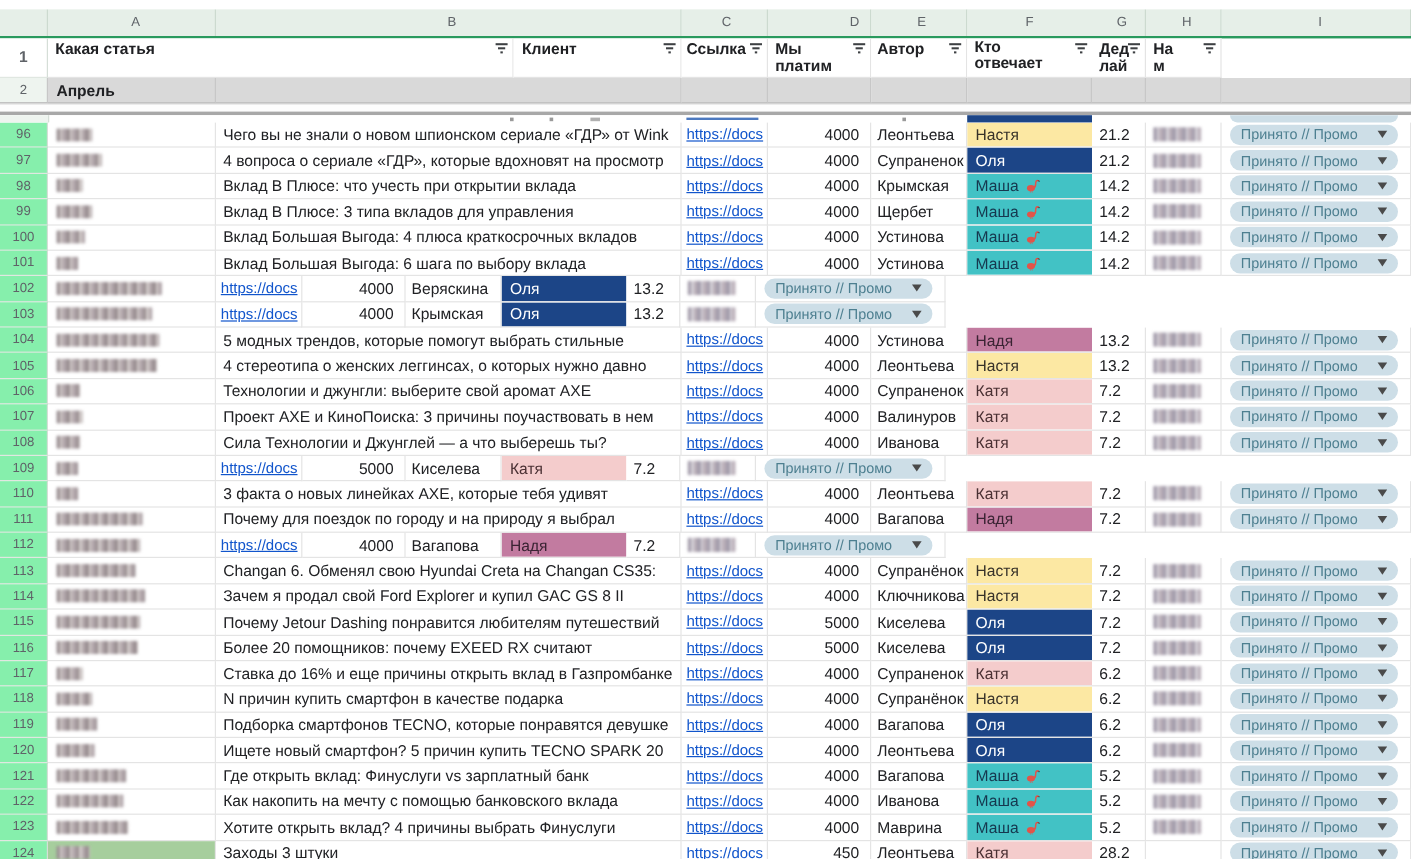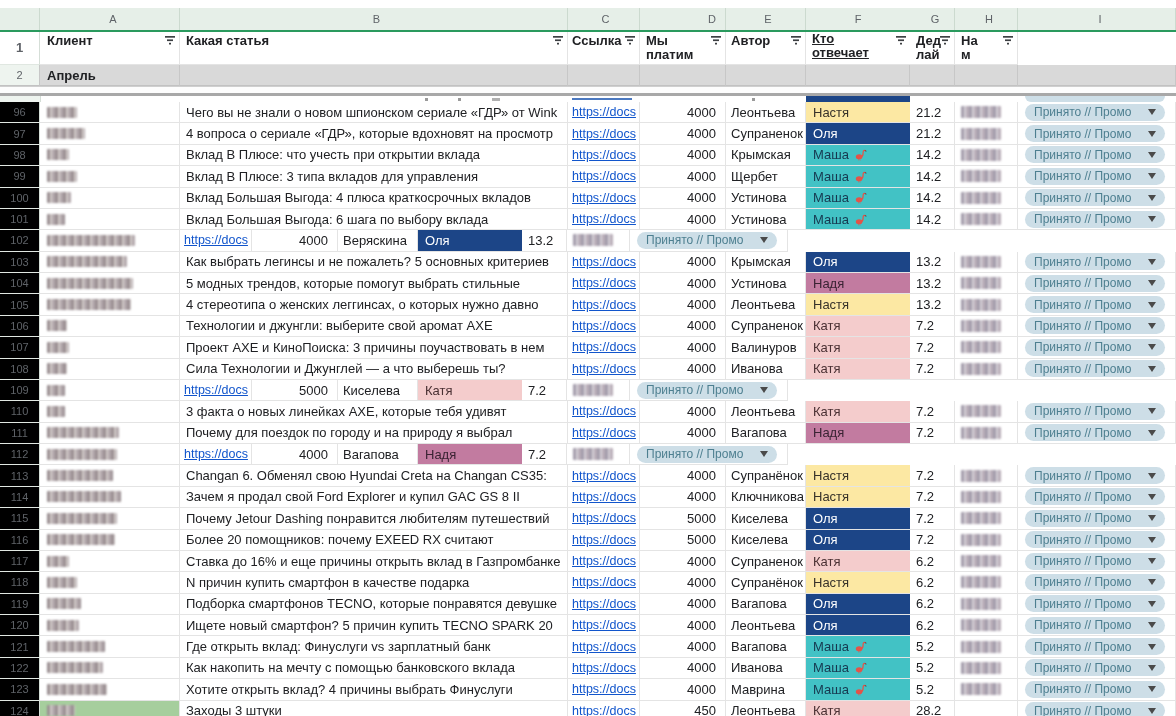--- a/index.html
+++ b/index.html
@@ -17,21 +17,21 @@
   
   .letters{height:22px;background:#e6efe8;border-bottom:2px solid #2a9a5e;}
   .letters .cell{background:#e6efe8;border-right:1px solid #ccdacf;border-bottom:none;
       color:#5f6368;font-size:11px;display:flex;align-items:center;justify-content:center;}
   .letters .corner{background:#e6efe8;}
   
   .hrow{height:33px;}
   .hrow .cell{background:#fff;font-weight:bold;font-size:13px;line-height:14px;
       padding:2px 3px 0 6px;white-space:normal;position:relative;}
   .hrow .flt{position:absolute;top:3px;right:3px;}
-  .rownum{background:#000000;color:#5f6368;font-size:11px;display:flex;align-items:center;
+  .rownum{background:#86efac;color:#5f6368;font-size:11px;display:flex;align-items:center;
       justify-content:center;border-right:1px solid #d5ded7;border-bottom:1px solid #e0e7e1;
       font-weight:normal;}
   .hrow .rownum{padding:0;}
   
   .mrow{height:21px;}
   .mrow .cell{background:#d9d9d9;border-right:1px solid #c7c7c7;border-bottom:1px solid #c2c2c2;
       font-weight:bold;display:flex;align-items:center;padding-left:6px;}
   .mrow .rownum{background:#eef4ef;font-weight:normal;padding-left:0;justify-content:center;}
   
   .fdiv{height:6px;background:#fdfdfd;border-top:1px solid #cfcfcf;border-bottom:3px solid #a8a8a8;}
@@ -84,46 +84,46 @@
     <div class="cell c-d">D</div>
     <div class="cell c-e">E</div>
     <div class="cell c-f">F</div>
     <div class="cell c-g">G</div>
     <div class="cell c-h">H</div>
     <div class="cell c-i">I</div>
   </div>
 
   <div class="row hrow">
     <div class="cell c-gut rownum">1</div>
-    <div class="cell c-a"><span>Клиент</span><span class="flt"><svg width="12" height="11" viewBox="0 0 12 11">
+    <div class="cell c-b"><span>Какая статья</span><span class="flt"><svg width="12" height="11" viewBox="0 0 12 11">
             <rect x="1" y="1" width="10" height="1.7" fill="#3d4043"></rect>
             <rect x="3" y="4.4" width="6" height="1.7" fill="#3d4043"></rect>
             <rect x="5" y="7.8" width="2" height="1.7" fill="#3d4043"></rect>
           </svg></span></div>
-    <div class="cell c-b"><span>Какая статья</span><span class="flt"><svg width="12" height="11" viewBox="0 0 12 11">
+    <div class="cell c-a"><span>Клиент</span><span class="flt"><svg width="12" height="11" viewBox="0 0 12 11">
             <rect x="1" y="1" width="10" height="1.7" fill="#3d4043"></rect>
             <rect x="3" y="4.4" width="6" height="1.7" fill="#3d4043"></rect>
             <rect x="5" y="7.8" width="2" height="1.7" fill="#3d4043"></rect>
           </svg></span></div>
     <div class="cell c-c"><span>Ссылка</span><span class="flt"><svg width="12" height="11" viewBox="0 0 12 11">
             <rect x="1" y="1" width="10" height="1.7" fill="#3d4043"></rect>
             <rect x="3" y="4.4" width="6" height="1.7" fill="#3d4043"></rect>
             <rect x="5" y="7.8" width="2" height="1.7" fill="#3d4043"></rect>
           </svg></span></div>
     <div class="cell c-d"><span style="display:inline-block;width:50px;">Мы платим</span><span class="flt"><svg width="12" height="11" viewBox="0 0 12 11">
             <rect x="1" y="1" width="10" height="1.7" fill="#3d4043"></rect>
             <rect x="3" y="4.4" width="6" height="1.7" fill="#3d4043"></rect>
             <rect x="5" y="7.8" width="2" height="1.7" fill="#3d4043"></rect>
           </svg></span></div>
     <div class="cell c-e"><span>Автор</span><span class="flt"><svg width="12" height="11" viewBox="0 0 12 11">
             <rect x="1" y="1" width="10" height="1.7" fill="#3d4043"></rect>
             <rect x="3" y="4.4" width="6" height="1.7" fill="#3d4043"></rect>
             <rect x="5" y="7.8" width="2" height="1.7" fill="#3d4043"></rect>
           </svg></span></div>
-    <div class="cell c-f" style="padding-left:6px;"><span style="display:inline-block;width:68px;text-decoration:underline;">Кто отвечает</span><span class="flt"><svg width="12" height="11" viewBox="0 0 12 11">
+    <div class="cell c-f" style="padding-left:6px;"><span style="display:inline-block;width:68px;">Кто отвечает</span><span class="flt"><svg width="12" height="11" viewBox="0 0 12 11">
             <rect x="1" y="1" width="10" height="1.7" fill="#3d4043"></rect>
             <rect x="3" y="4.4" width="6" height="1.7" fill="#3d4043"></rect>
             <rect x="5" y="7.8" width="2" height="1.7" fill="#3d4043"></rect>
           </svg></span></div>
     <div class="cell c-g"><span style="display:inline-block;width:28px;">Дед лай</span><span class="flt"><svg width="12" height="11" viewBox="0 0 12 11">
             <rect x="1" y="1" width="10" height="1.7" fill="#3d4043"></rect>
             <rect x="3" y="4.4" width="6" height="1.7" fill="#3d4043"></rect>
             <rect x="5" y="7.8" width="2" height="1.7" fill="#3d4043"></rect>
           </svg></span></div>
     <div class="cell c-h"><span style="display:inline-block;width:22px;">На м</span><span class="flt"><svg width="12" height="11" viewBox="0 0 12 11">
@@ -392,21 +392,20 @@
         <span class="dd-arrow"></span>
       </div>
     </div>
   </div>
 
   <div class="row drow">
     <div class="cell c-gut rownum">103</div>
     <div class="cell c-a">
           <span class="blur" style="width: 80px;"></span>
         </div>
-    <div class="cell c-b">Как выбрать легинсы и не пожалеть? 5 основных критериев</div>
     <div class="cell c-c">
           <a class="doclink">https://docs</a>
         </div>
     <div class="cell c-d">4000</div>
     <div class="cell c-e">Крымская</div>
     <div class="cell c-f">
       <div class="owner-chip" style="background: rgb(28, 69, 135); color: rgb(255, 255, 255);">
         <span>Оля</span>
 
       </div>

